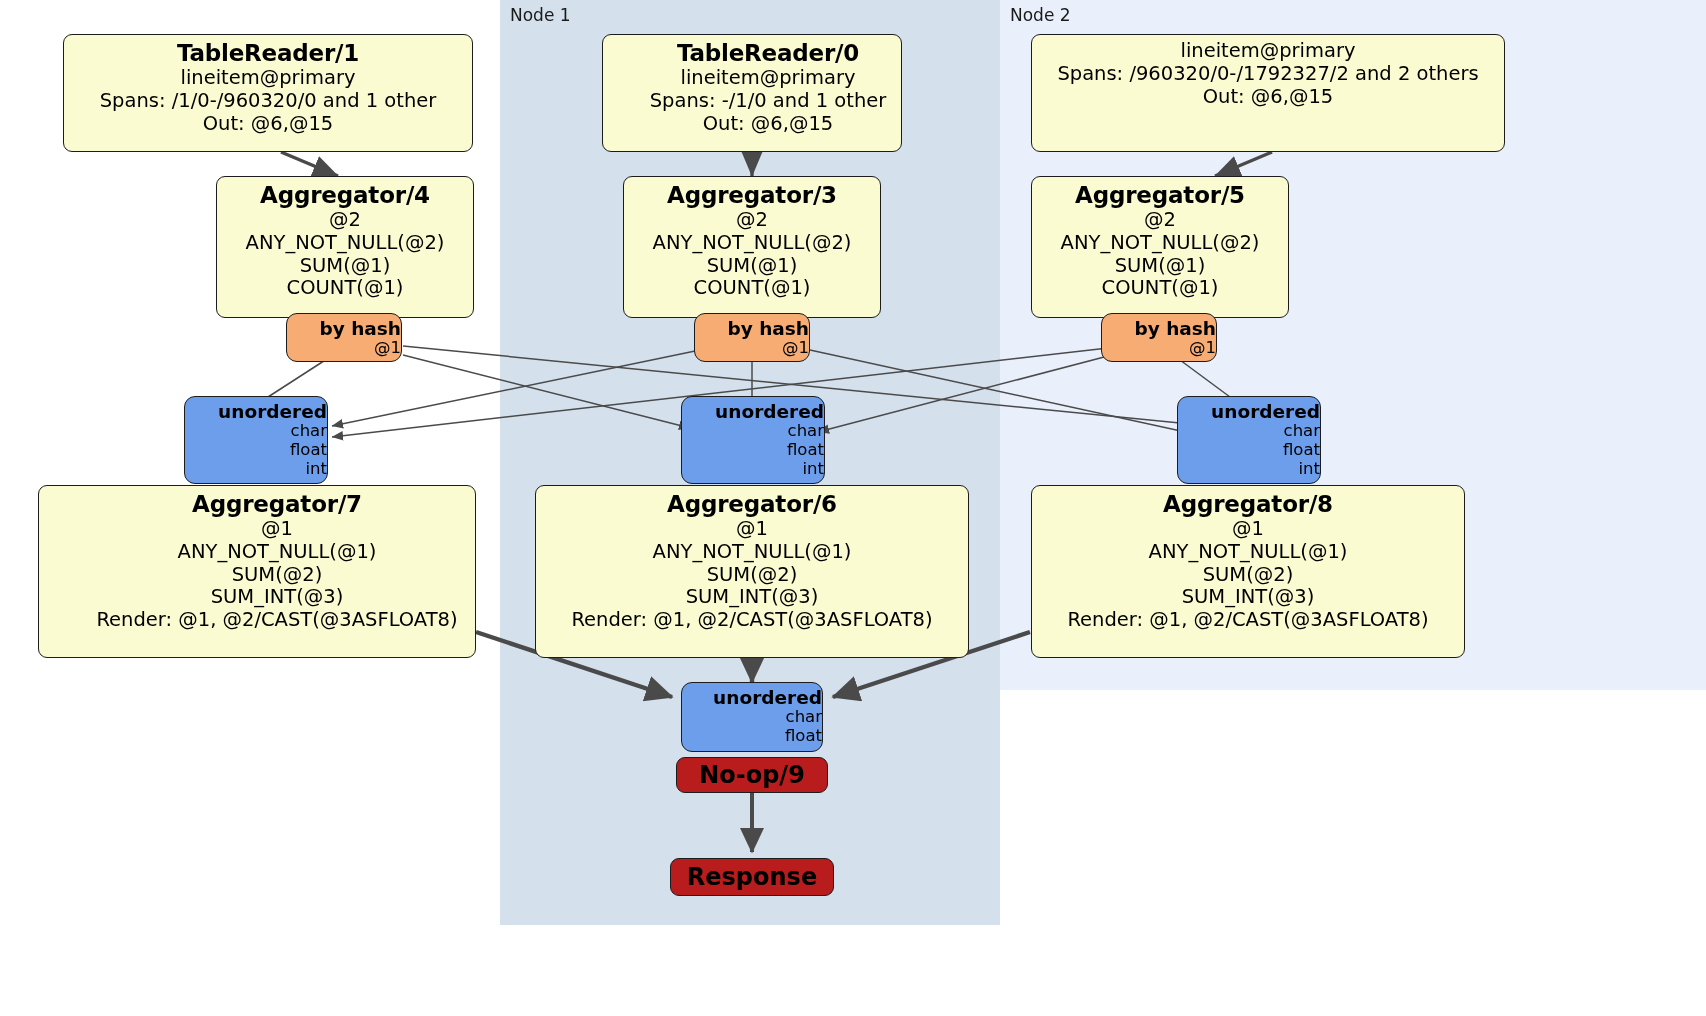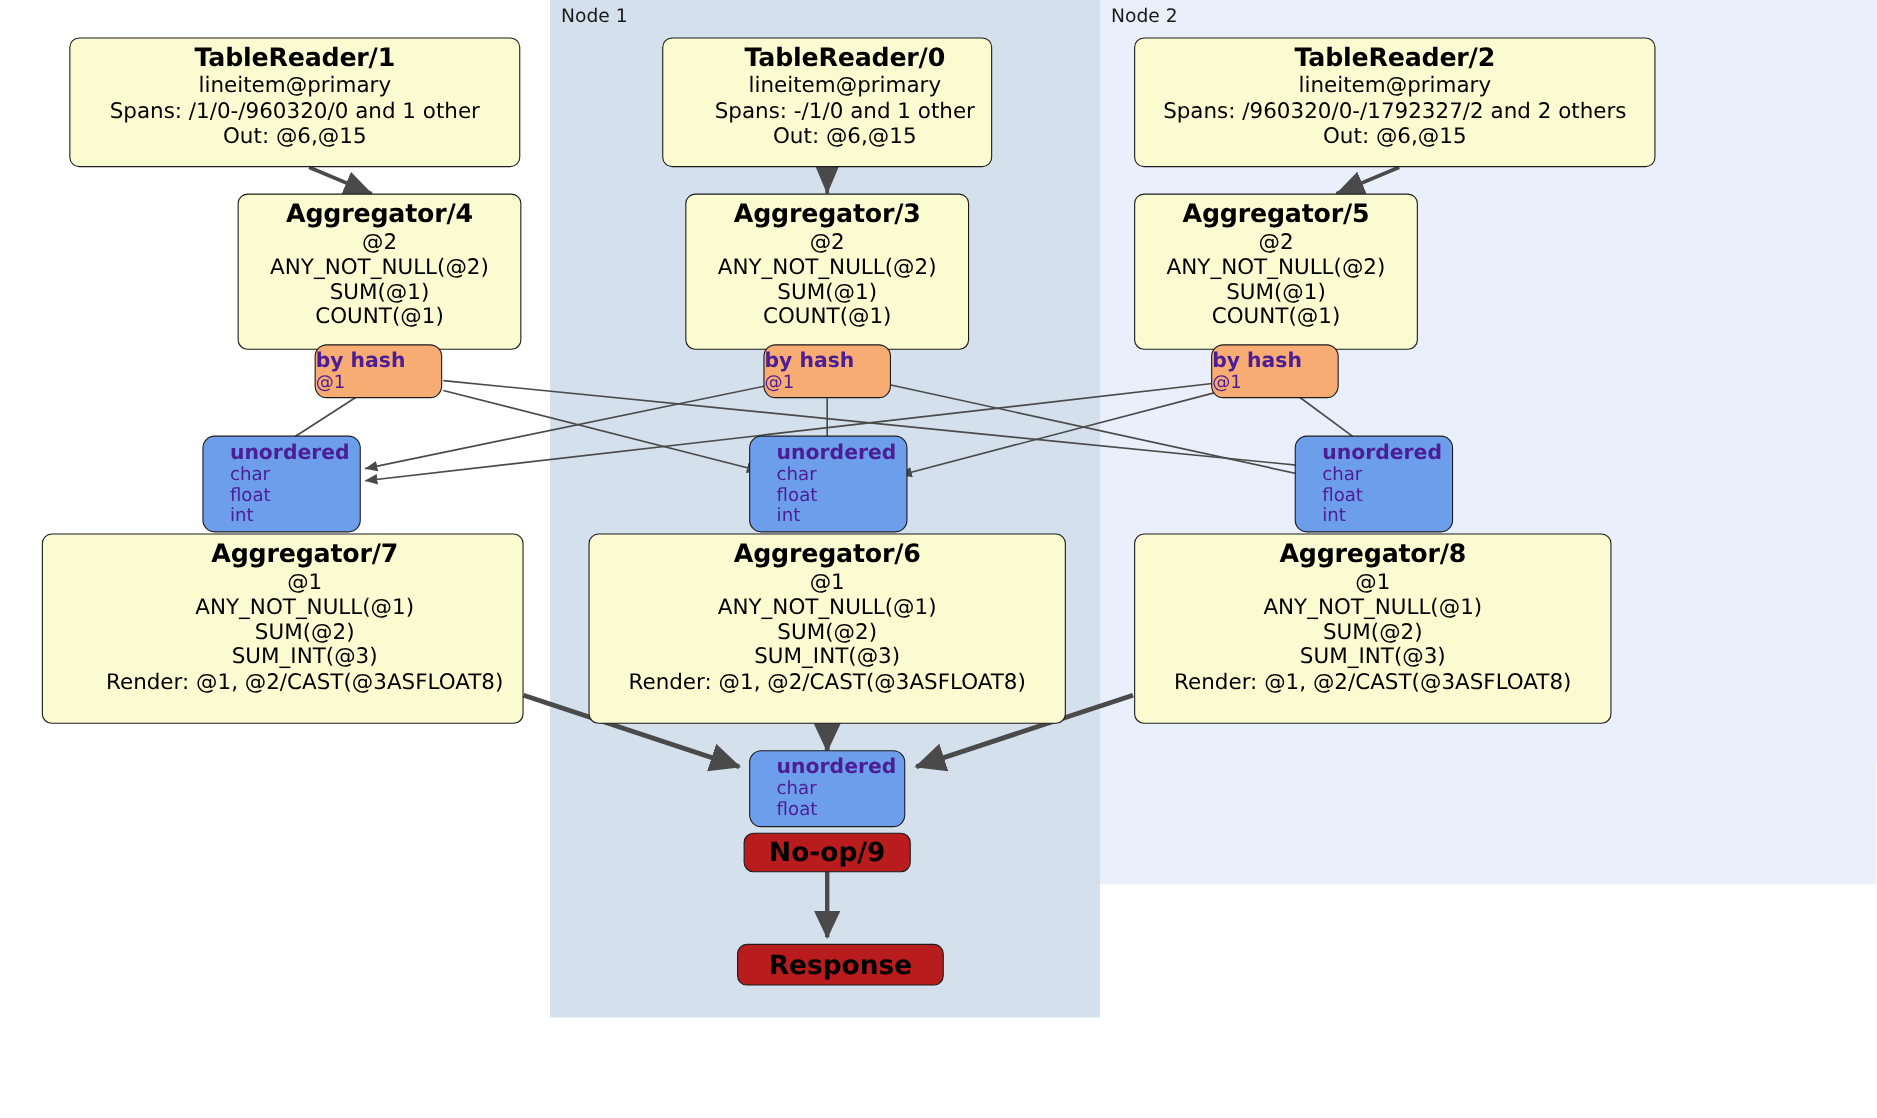--- a/index.html
+++ b/index.html
@@ -64,22 +64,22 @@
   .proc .ln {
     font-size: 19.5px;
     white-space: nowrap;
   }
 
   .router {
     position: absolute;
     box-sizing: border-box;
     border: 1.6px solid #1c1c1c;
     border-radius: 11px;
-    text-align: left;
-    color: #4c1d95;
+    text-align: right;
+    color: #000000;
     line-height: 1.15;
     padding-top: 4px;
   }
   .router.hash {
     background: #f7ac74;
   }
   .router.unord {
     background: #6d9eeb;
     padding-left: 24px;
   }
@@ -114,21 +114,21 @@
 </head>
 <body>
 
 <div id="stage">
 
 
   <div class="region" style="left:500px; top:0px; width:500px; height:925px; background:#d4e1ec;">
     <div class="region-label">Node 1</div>
   </div>
 
-  <div class="region" style="left:1000px; top:0px; width:706px; height:804px; background:#eaf0fb;">
+  <div class="region" style="left:1000px; top:0px; width:706px; height:690px; background:#eaf0fb;">
     <div class="region-label">Node 2</div>
   </div>
 
   <svg id="edges" viewBox="0 0 1706 1016" xmlns="http://www.w3.org/2000/svg">
     <defs>
       <marker id="ah" markerWidth="9" markerHeight="9" refX="7.4" refY="3.2" orient="auto" markerUnits="strokeWidth">
         <path d="M0,0 L7.6,3.2 L0,6.4 z" fill="#4a4a4a"></path>
       </marker>
       <marker id="ahs" markerWidth="11" markerHeight="11" refX="6.0" refY="3.0" orient="auto" markerUnits="strokeWidth">
         <path d="M0,0 L6.4,3.0 L0,6.0 z" fill="#4a4a4a"></path>
@@ -236,26 +236,25 @@
   <div class="router unord" style="left:681px; top:682px; width:142px; height:70px;">
     <div class="rttl">unordered</div>
     <div class="rln">char</div>
     <div class="rln">float</div>
   </div>
 
   <div class="flat" style="left:676px; top:757px; width:152px; height:36px;">
     <div class="ttl">No-op/9</div>
   </div>
 
-  <div class="flat" style="left:670px; top:858px; width:188px; height:38px;">
+  <div class="flat" style="left:670px; top:858px; width:164px; height:38px;">
     <div class="ttl">Response</div>
   </div>
 
   <div class="proc" style="left:1031px; top:34px; width:474px; height:118px;">
-    <div class="ttl">TableReader/2</div>
     <div class="ln">lineitem@primary</div>
     <div class="ln">Spans: /960320/0-/1792327/2 and 2 others</div>
     <div class="ln">Out: @6,@15</div>
   </div>
 
   <div class="proc" style="left:1031px; top:176px; width:258px; height:142px;">
     <div class="ttl">Aggregator/5</div>
     <div class="ln">@2</div>
     <div class="ln">ANY_NOT_NULL(@2)</div>
     <div class="ln">SUM(@1)</div>

